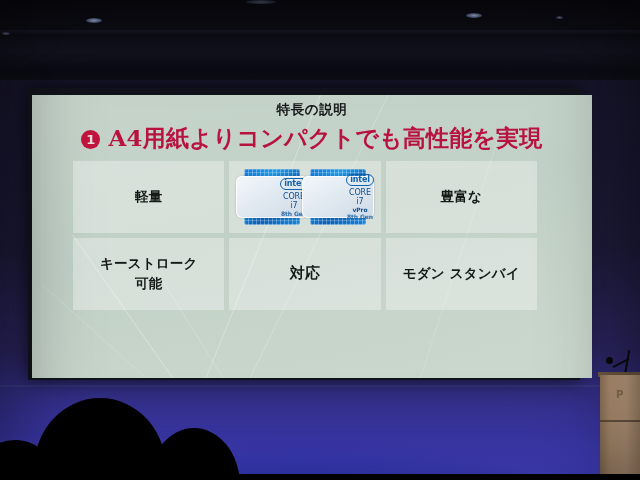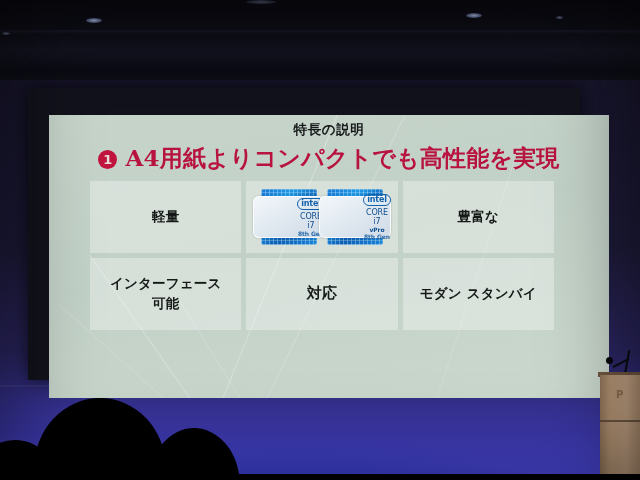--- a/index.html
+++ b/index.html
@@ -65,25 +65,24 @@
   
   .screen-frame {
     position: absolute;
     left: 28px; top: 88px;
     width: 552px; height: 292px;
     background: #12121c;
     box-shadow: 0 0 18px rgba(0,0,0,.7);
   }
   .slide {
     position: absolute;
-    left: 49px; top: 95px;
+    left: 32px; top: 95px;
     width: 560px; height: 283px;
     background: linear-gradient(168deg, #c6d4ca 0%, #c2d1c7 45%, #cbd8cd 100%);
     overflow: hidden;
-    margin-top: 20px;
   }
   
   .slide .wm {
     position: absolute;
     background: rgba(255,255,255,.30);
     transform-origin: 0 0;
     pointer-events: none;
   }
   .wm-a { left: 300px; top: -30px; width: 1px; height: 360px; transform: rotate(22deg); }
   .wm-b { left: 375px; top: -40px; width: 1px; height: 380px; transform: rotate(26deg); opacity:.7; }
@@ -357,21 +356,21 @@
           </div>
         </div>
 
 
 
         <div class="cell">
           <span>豊富な</span>
         </div>
 
         <div class="cell">
-          <span>インターフェース</span>
+          <span>キーストローク</span>
           <span class="line2">可能</span>
         </div>
 
         <div class="cell latin">
           <span class="line2">対応</span>
         </div>
 
         <div class="cell">
           <span>モダン スタンバイ</span>
         </div>

